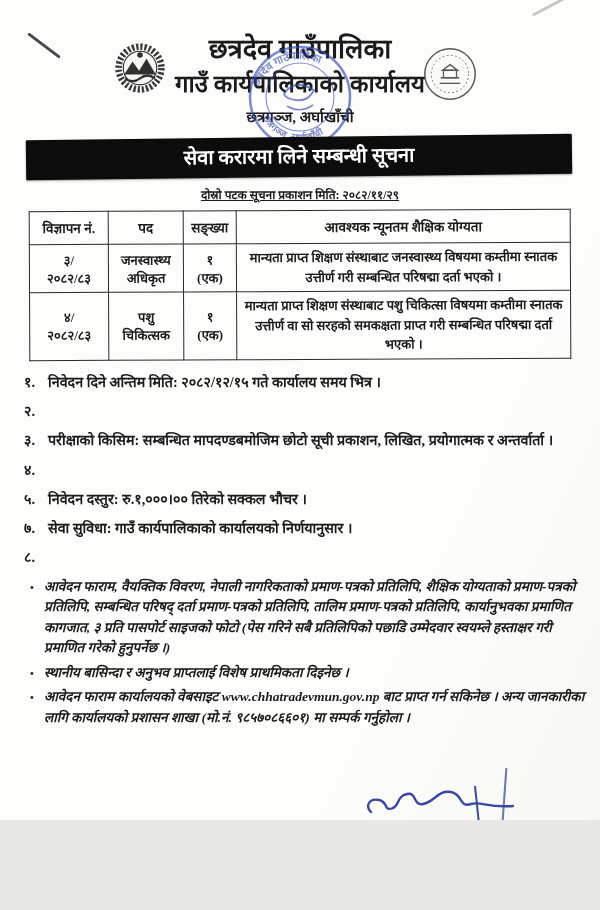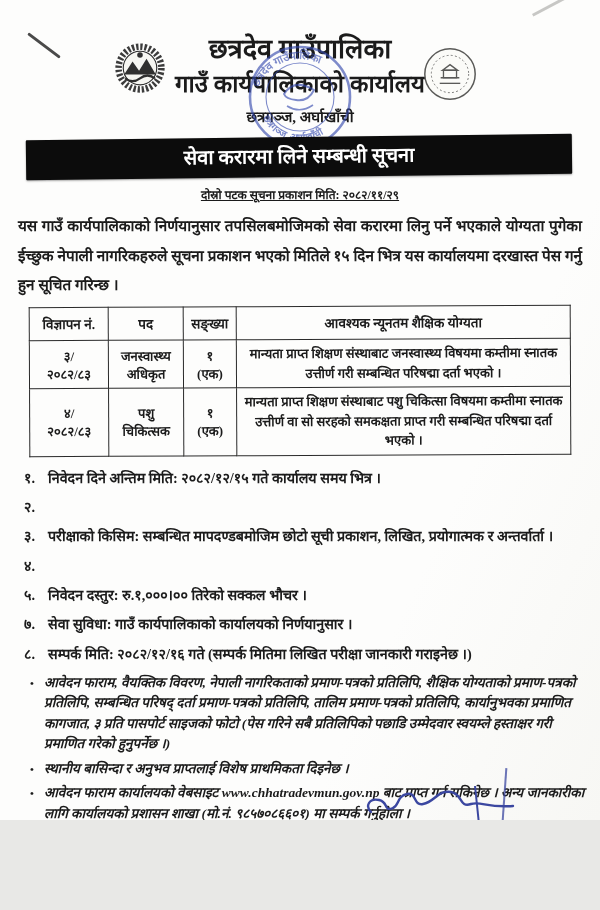--- a/index.html
+++ b/index.html
@@ -119,21 +119,20 @@
       </svg>
     </div>
   </div>
 
   <div class="banner">
     <span>सेवा करारमा लिने सम्बन्धी सूचना</span>
   </div>
 
   <div class="publine">दोस्रो पटक सूचना प्रकाशन मिति: २०८२/११/२९</div>
 
-  <p class="intro">यस गाउँ कार्यपालिकाको निर्णयानुसार तपसिलबमोजिमको सेवा करारमा लिनु पर्ने भएकाले योग्यता पुगेका ईच्छुक नेपाली नागरिकहरुले सूचना प्रकाशन भएको मितिले १५ दिन भित्र यस कार्यालयमा दरखास्त पेस गर्नु हुन सूचित गरिन्छ ।</p>
 
   <table class="ads">
     <thead>
       <tr>
         <th class="col-ad">विज्ञापन नं.</th>
         <th class="col-post">पद</th>
         <th class="col-count">सङ्ख्या</th>
         <th>आवश्यक न्यूनतम शैक्षिक योग्यता</th>
       </tr>
     </thead>
@@ -183,21 +182,20 @@
     <div class="cond">
       <span class="num">५.</span>
       <span>निवेदन दस्तुर: रु.१,०००।०० तिरेको सक्कल भौचर ।</span>
     </div>
     <div class="cond">
       <span class="num">७.</span>
       <span>सेवा सुविधा: गाउँ कार्यपालिकाको कार्यालयको निर्णयानुसार ।</span>
     </div>
     <div class="cond">
       <span class="num">८.</span>
-      <span>सम्पर्क मिति: २०८२/१२/१६ गते (सम्पर्क मितिमा लिखित परीक्षा जानकारी गराइनेछ ।)</span>
     </div>
   </div>
 
 
   <div class="docs">
     <div class="doc">
       <span class="dot">•</span>
       <span>आवेदन फाराम, वैयक्तिक विवरण, नेपाली नागरिकताको प्रमाण-पत्रको प्रतिलिपि, शैक्षिक योग्यताको प्रमाण-पत्रको प्रतिलिपि, सम्बन्धित परिषद् दर्ता प्रमाण-पत्रको प्रतिलिपि, तालिम प्रमाण-पत्रको प्रतिलिपि, कार्यानुभवका प्रमाणित कागजात, ३ प्रति पासपोर्ट साइजको फोटो (पेस गरिने सबै प्रतिलिपिको पछाडि उम्मेदवार स्वयम्ले हस्ताक्षर गरी प्रमाणित गरेको हुनुपर्नेछ ।)</span>
     </div>
     <div class="doc">

